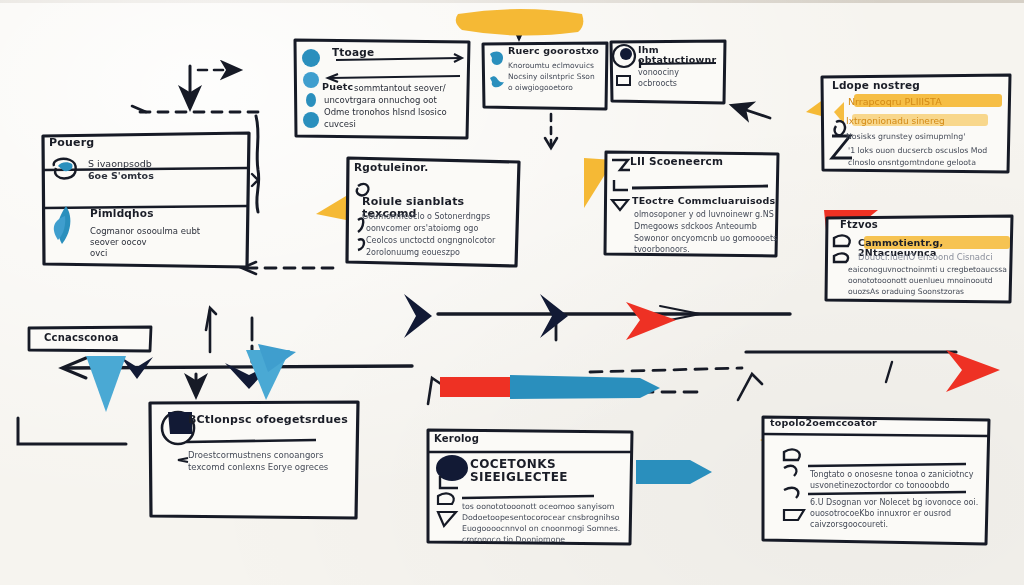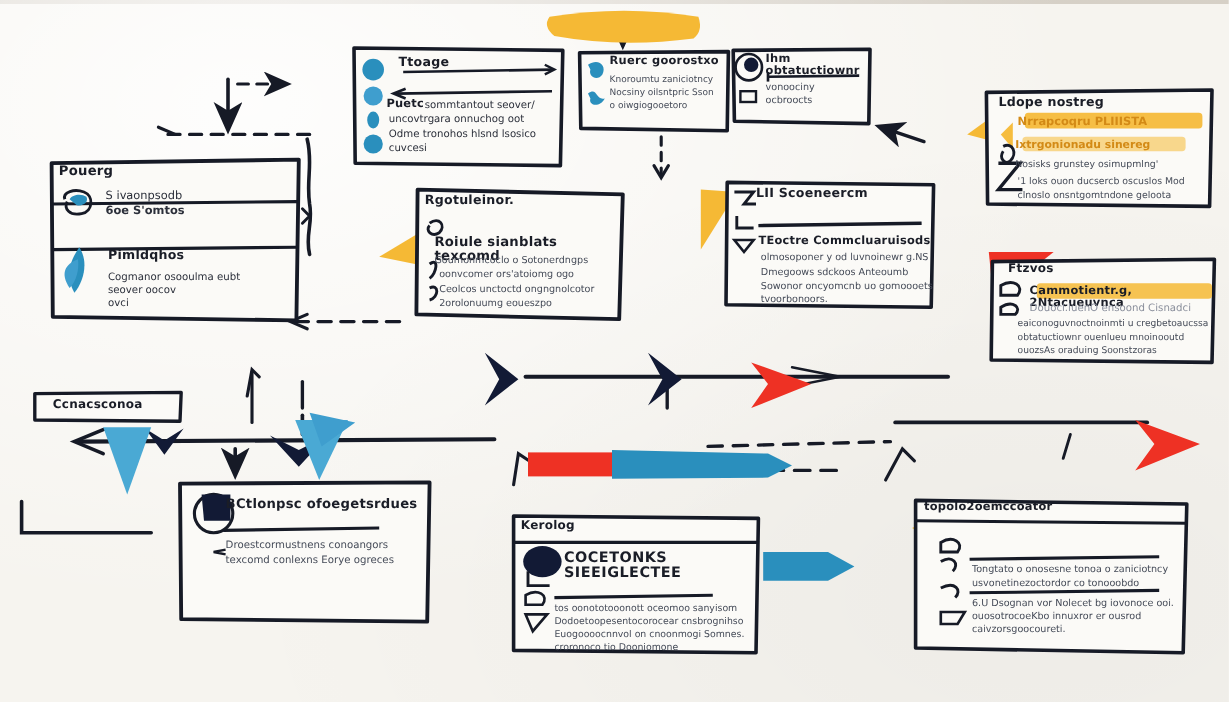--- a/index.html
+++ b/index.html
@@ -21,21 +21,21 @@
   .card{position:absolute;box-sizing:border-box;}
   .card-svg{position:absolute;inset:0;width:100%;height:100%;overflow:visible;}
   .card-inner{position:absolute;inset:0;padding:7px 9px 8px 9px;box-sizing:border-box;}
   .ttl{
     font-weight:bold;color:#1a1d27;letter-spacing:.2px;
     line-height:1.1;
   }
   .sub{color:#2b2f3a;line-height:1.28;}
   .muted{color:#454b58;}
   .red-ttl{color:#e8342a;font-weight:bold;}
-  .orange-ttl{color:#d38a16;font-weight:bold;}
+  .orange-ttl{color:#d38a16;font-weight:normal;}
   .hl{position:absolute;border-radius:3px;pointer-events:none;}
   svg{display:block;}
   .bul{position:absolute;}
 </style>
 </head>
 <body>
 
 <div id="stage">
 
   <svg class="card-svg" style="position:absolute;left:0;top:0;width:1024px;height:585px;z-index:1" viewBox="0 0 1024 585">
@@ -218,21 +218,21 @@
   </div>
 
   <div class="card" style="left:480px;top:40px;width:130px;height:72px;z-index:5">
     <svg class="card-svg" viewBox="0 0 130 72" preserveAspectRatio="none">
       <path d="M3,4 L127,3 L126,69 L4,67 Z" fill="#fbfaf7" stroke="#161a26" stroke-width="3" stroke-linejoin="round"></path>
       <path d="M10,14 C18,8 26,14 22,22 C18,28 10,24 12,18" fill="#2a8fbd"></path>
       <path d="M10,38 C18,32 16,44 24,42 C20,50 10,48 12,42" fill="#2a8fbd"></path>
     </svg>
     <div class="card-inner">
       <div class="ttl" style="position:absolute;left:28px;top:6px;font-size:9.5px">Ruerc goorostxo</div>
-      <div class="sub muted" style="position:absolute;left:28px;top:21px;font-size:7.5px">Knoroumtu zaniciotncy</div>
+      <div class="sub muted" style="position:absolute;left:28px;top:21px;font-size:7.5px">Knoroumtu eclmovuics</div>
       <div class="sub muted" style="position:absolute;left:28px;top:32px;font-size:7.5px">Nocsiny oilsntpric Sson</div>
       <div class="sub muted" style="position:absolute;left:28px;top:43px;font-size:7.5px">o oiwgiogooetoro</div>
     </div>
   </div>
 
   <div class="card" style="left:608px;top:38px;width:120px;height:68px;z-index:5">
     <svg class="card-svg" viewBox="0 0 120 68" preserveAspectRatio="none">
       <path d="M3,4 L117,3 L116,65 L4,63 Z" fill="#fbfaf7" stroke="#161a26" stroke-width="3" stroke-linejoin="round"></path>
       <circle cx="16" cy="18" r="11" fill="none" stroke="#161a26" stroke-width="2.2"></circle>
       <circle cx="18" cy="16" r="6" fill="#121a35"></circle>
@@ -306,21 +306,21 @@
       <path d="M5,6 L190,4 L188,90 L4,88 Z" fill="#fbfaf7" stroke="#161a26" stroke-width="3" stroke-linejoin="round"></path>
       <path d="M12,26 C22,20 32,26 26,34 L12,34 Z" fill="none" stroke="#161a26" stroke-width="2.4"></path>
       <path d="M12,44 C22,38 30,44 24,50 L12,50 Z" fill="none" stroke="#161a26" stroke-width="2.4"></path>
     </svg>
     <div class="hl" style="left:42px;top:24px;width:146px;height:13px;background:#f5b935;opacity:.85"></div>
     <div class="card-inner">
       <div class="ttl" style="position:absolute;left:18px;top:7px;font-size:10px">Ftzvos</div>
       <div class="ttl" style="position:absolute;left:36px;top:26px;font-size:9.5px">Cammotientr.g, 2Ntacueuvnca</div>
       <div class="sub" style="position:absolute;left:36px;top:40px;font-size:8.5px;color:#8a8f9c">Douocl.luenO ensoond Cisnadci</div>
       <div class="sub muted" style="position:absolute;left:26px;top:53px;font-size:7.6px">eaiconoguvnoctnoinmti u cregbetoaucssa</div>
-      <div class="sub muted" style="position:absolute;left:26px;top:64px;font-size:7.6px">obtatuctiownr ouenlueu mnoinooutd</div>
+      <div class="sub muted" style="position:absolute;left:26px;top:64px;font-size:7.6px">oonototooonott ouenlueu mnoinooutd</div>
       <div class="sub muted" style="position:absolute;left:26px;top:75px;font-size:7.6px">ouozsAs oraduing Soonstzoras</div>
     </div>
   </div>
 
   <div class="card" style="left:26px;top:324px;width:128px;height:30px;z-index:6">
     <svg class="card-svg" viewBox="0 0 128 30" preserveAspectRatio="none">
       <path d="M3,4 L125,3 L124,27 L3,26 Z" fill="#fbfaf7" stroke="#161a26" stroke-width="2.8" stroke-linejoin="round"></path>
     </svg>
     <div class="ttl" style="position:absolute;left:18px;top:8px;font-size:10px">Ccnacsconoa</div>
   </div>

